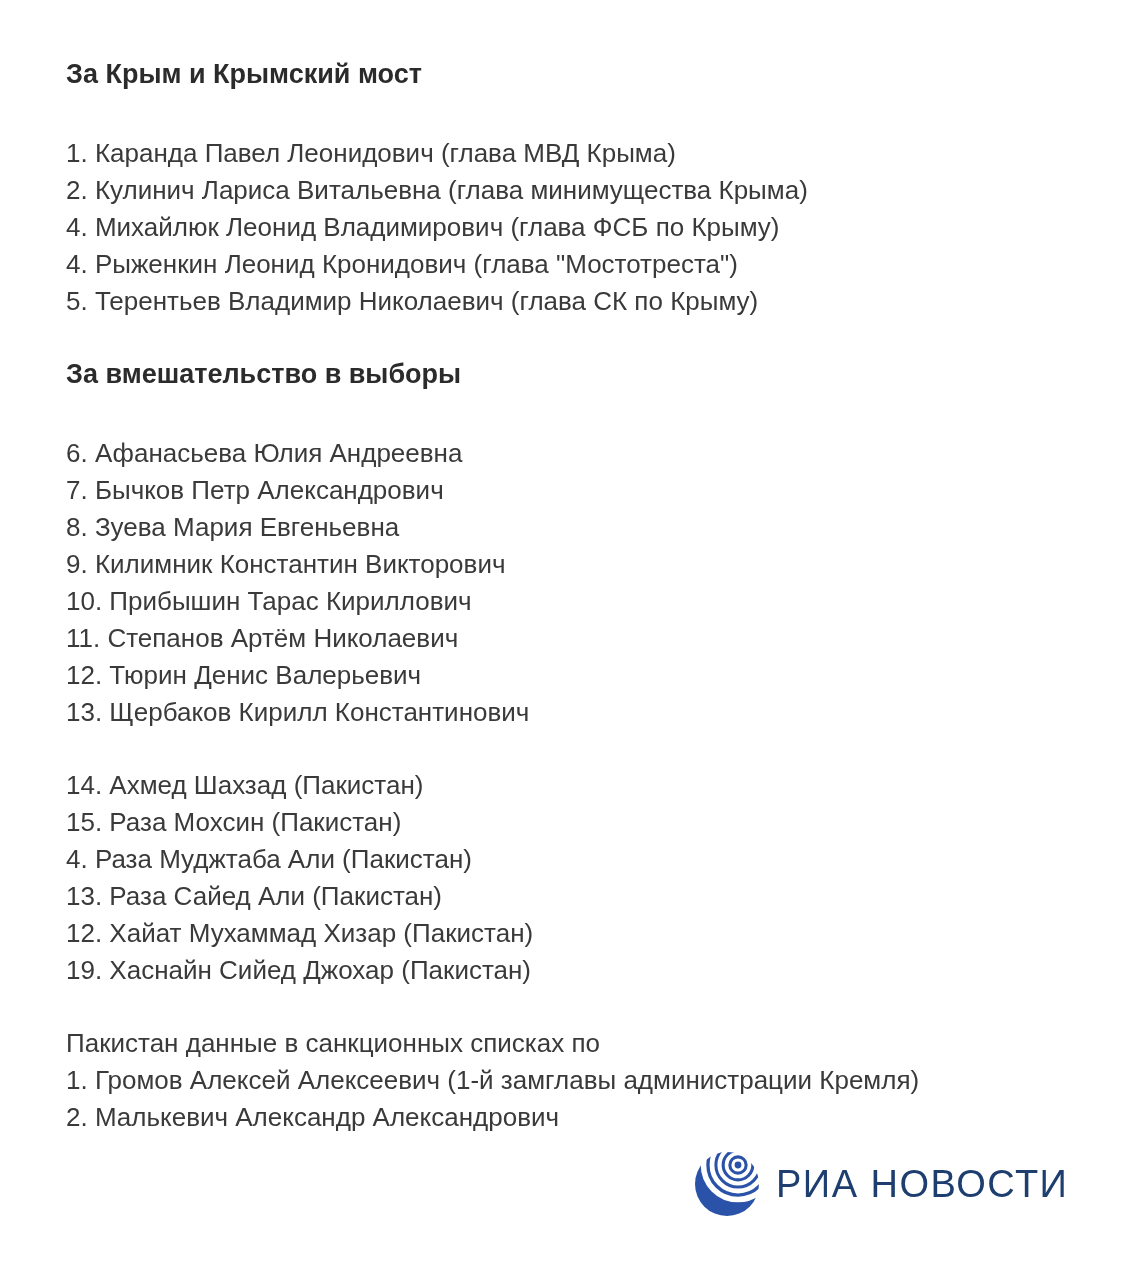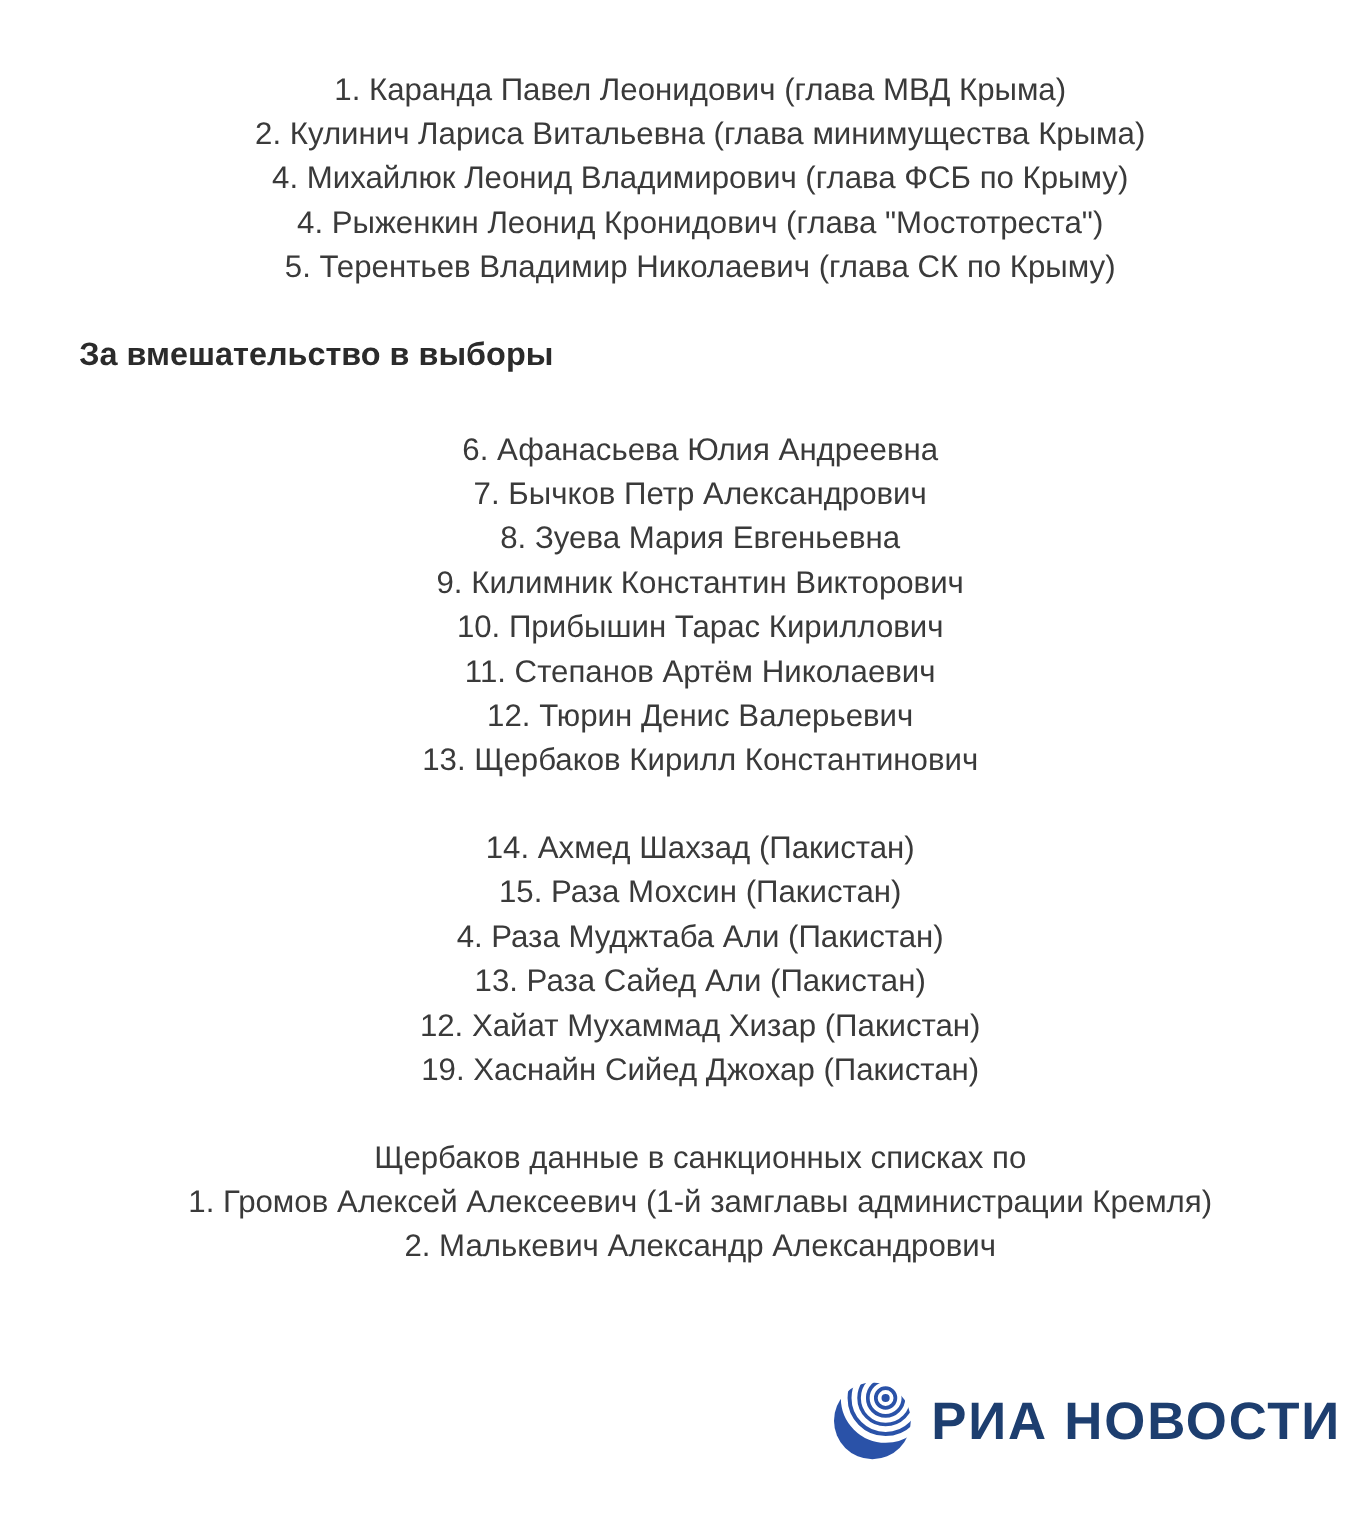--- a/index.html
+++ b/index.html
@@ -28,46 +28,47 @@
     padding: 56px 40px 0 66px;
     overflow: hidden;
   }
   h2.section-title {
     font-size: 27px;
     line-height: 37px;
     font-weight: 700;
     color: var(--heading);
     margin: 0 0 42px 0;
   }
-  .block { margin: 0 0 36px 0; text-align: center; }
+  .block { margin: 0 0 36px 0; }
   .block p { margin: 0; }
   .note p { margin: 0; }
   .logo {
     position: absolute;
     left: 694px;
     top: 1150px;
     height: 68px;
     display: flex;
     align-items: center;
     gap: 16px;
   }
   .logo .globe { width: 66px; height: 66px; display: block; }
   .logo .wordmark {
-    font-size: 44px;
-    font-weight: 700;
+    font-size: 38px;
+    font-weight: 400;
     letter-spacing: 1.5px;
     color: var(--wordmark);
     white-space: nowrap;
   }
 </style>
 </head>
 <body>
 
 <div class="page">
 
+  <h2 class="section-title">За Крым и Крымский мост</h2>
 
   <div class="block">
     <p>1. Каранда Павел Леонидович (глава МВД Крыма)</p>
     <p>2. Кулинич Лариса Витальевна (глава минимущества Крыма)</p>
     <p>4. Михайлюк Леонид Владимирович (глава ФСБ по Крыму)</p>
     <p>4. Рыженкин Леонид Кронидович (глава "Мостотреста")</p>
     <p>5. Терентьев Владимир Николаевич (глава СК по Крыму)</p>
   </div>
 
   <h2 class="section-title">За вмешательство в выборы</h2>
@@ -86,21 +87,21 @@
   <div class="block">
     <p>14. Ахмед Шахзад (Пакистан)</p>
     <p>15. Раза Мохсин (Пакистан)</p>
     <p>4. Раза Муджтаба Али (Пакистан)</p>
     <p>13. Раза Сайед Али (Пакистан)</p>
     <p>12. Хайат Мухаммад Хизар (Пакистан)</p>
     <p>19. Хаснайн Сийед Джохар (Пакистан)</p>
   </div>
 
   <div class="block note">
-    <p>Щербаков данные в санкционных списках по</p>
+    <p>Пакистан данные в санкционных списках по</p>
     <p>1. Громов Алексей Алексеевич (1-й замглавы администрации Кремля)</p>
     <p>2. Малькевич Александр Александрович</p>
   </div>
 
   <div class="logo">
     <span>
       <svg class="globe" viewBox="0 0 66 66" aria-hidden="true">
         <circle cx="33" cy="33" r="32" fill="var(--globe)"></circle>
         <g fill="none" stroke="#ffffff">
           <circle cx="44" cy="14" r="5" stroke-width="3.2"></circle>

